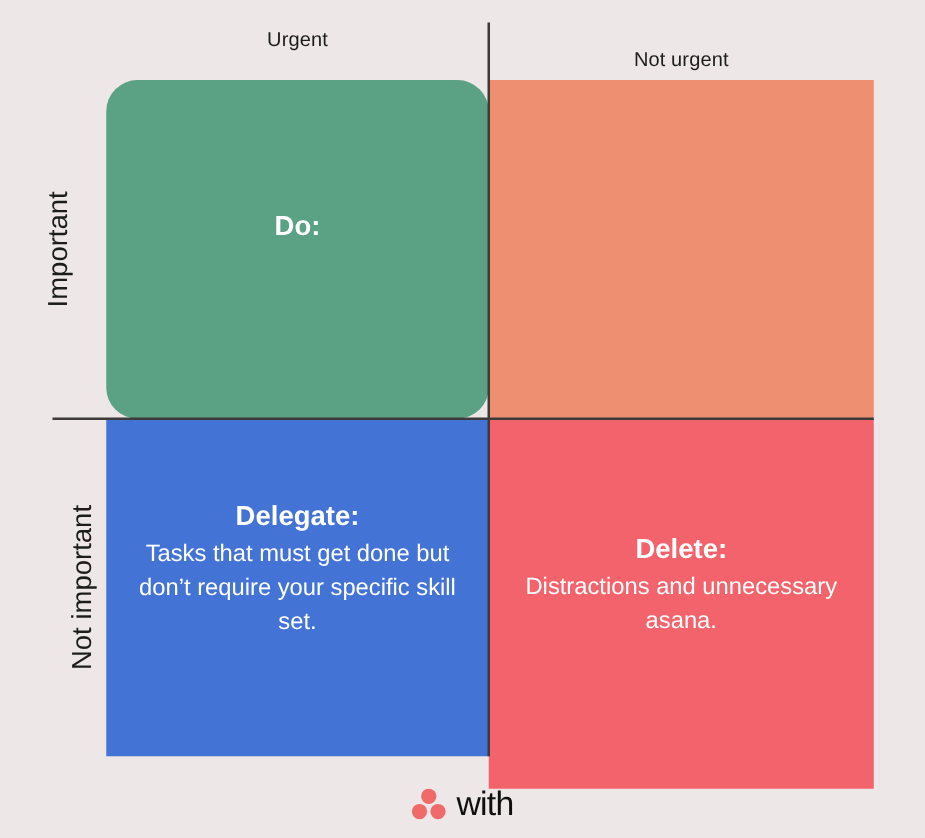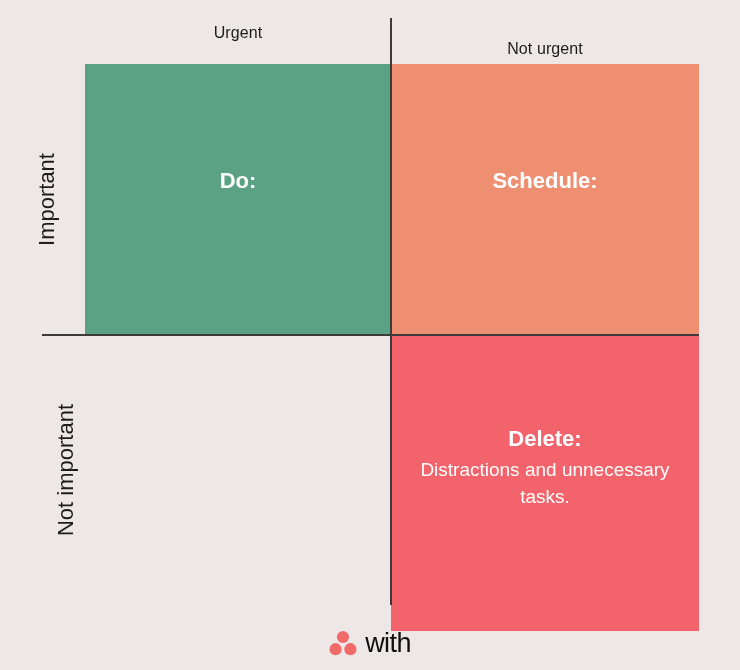--- a/index.html
+++ b/index.html
@@ -152,37 +152,42 @@
   <div class="row-label" id="label-important" style="color: rgb(28, 28, 28);">
     <span>Important</span>
   </div>
   <div class="row-label" id="label-notimportant" style="color: rgb(28, 28, 28);">
     <span>Not important</span>
   </div>
 
   <div id="axis-vertical" style="background: rgb(61, 58, 58);"></div>
   <div id="axis-horizontal" style="background: rgb(61, 58, 58);"></div>
 
-  <div class="quadrant" id="quadrant-do" style="background: rgb(91, 161, 131); color: rgb(255, 255, 255);">
+  <div class="quadrant" id="quadrant-do" style="background: rgb(91, 161, 131); color: rgb(255, 255, 255); border-radius: 25px;">
     <div class="qtext">
       <div class="quadrant-title">Do:</div>
     </div>
   </div>
 
   <div class="quadrant" id="quadrant-schedule" style="background: rgb(238, 143, 113); color: rgb(255, 255, 255);">
     <div class="qtext">
-      <div class="quadrant-title">Schedule:</div>
     </div>
   </div>
 
+  <div class="quadrant" id="quadrant-delegate" style="background: rgb(68, 115, 214); color: rgb(255, 255, 255);">
+    <div class="qtext">
+      <div class="quadrant-title">Delegate:</div>
+      <div class="quadrant-desc">Tasks that must get done but don’t require your specific skill set.</div>
+    </div>
+  </div>
 
   <div class="quadrant" id="quadrant-delete" style="background: rgb(242, 99, 107); color: rgb(255, 255, 255);">
     <div class="qtext">
       <div class="quadrant-title">Delete:</div>
-      <div class="quadrant-desc">Distractions and unnecessary tasks.</div>
+      <div class="quadrant-desc">Distractions and unnecessary asana.</div>
     </div>
   </div>
 
   <div id="asana-logo">
     <svg id="asana-mark" width="28" height="26" viewBox="0 0 28 26" aria-hidden="true">
       <circle cx="14" cy="7" r="6.1" fill="#f06a6a"></circle>
       <circle cx="6.6" cy="19.2" r="6.1" fill="#f06a6a"></circle>
       <circle cx="21.4" cy="19.2" r="6.1" fill="#f06a6a"></circle>
     </svg>
     <span id="asana-wordmark" style="color: rgb(16, 15, 15);">with</span>

